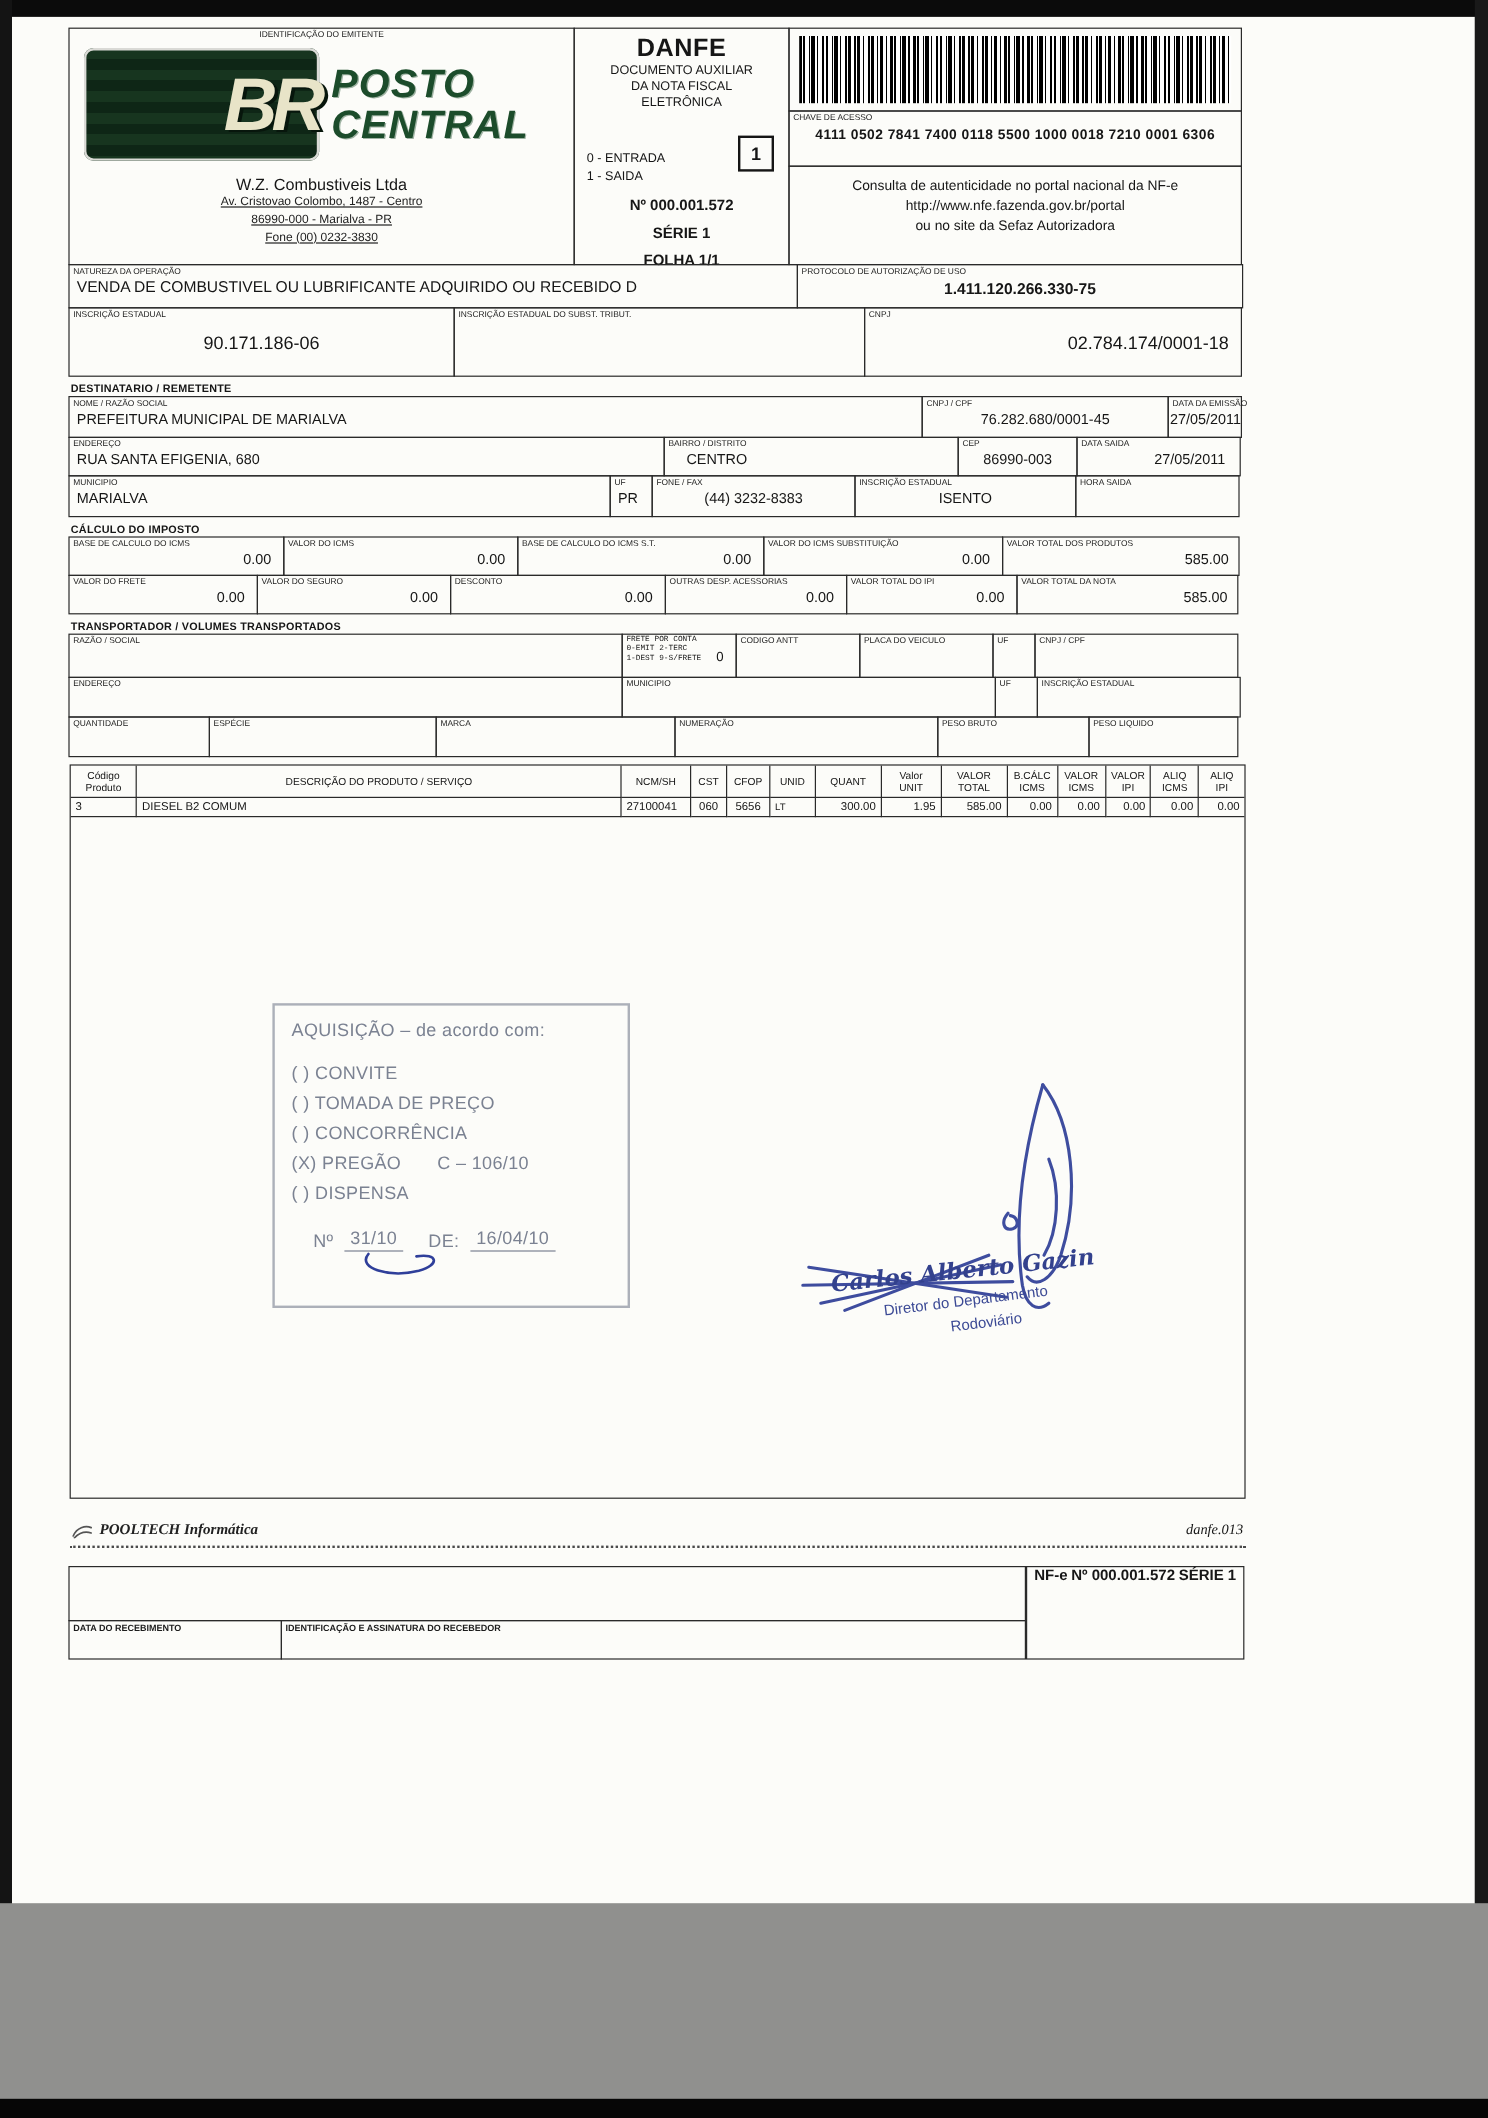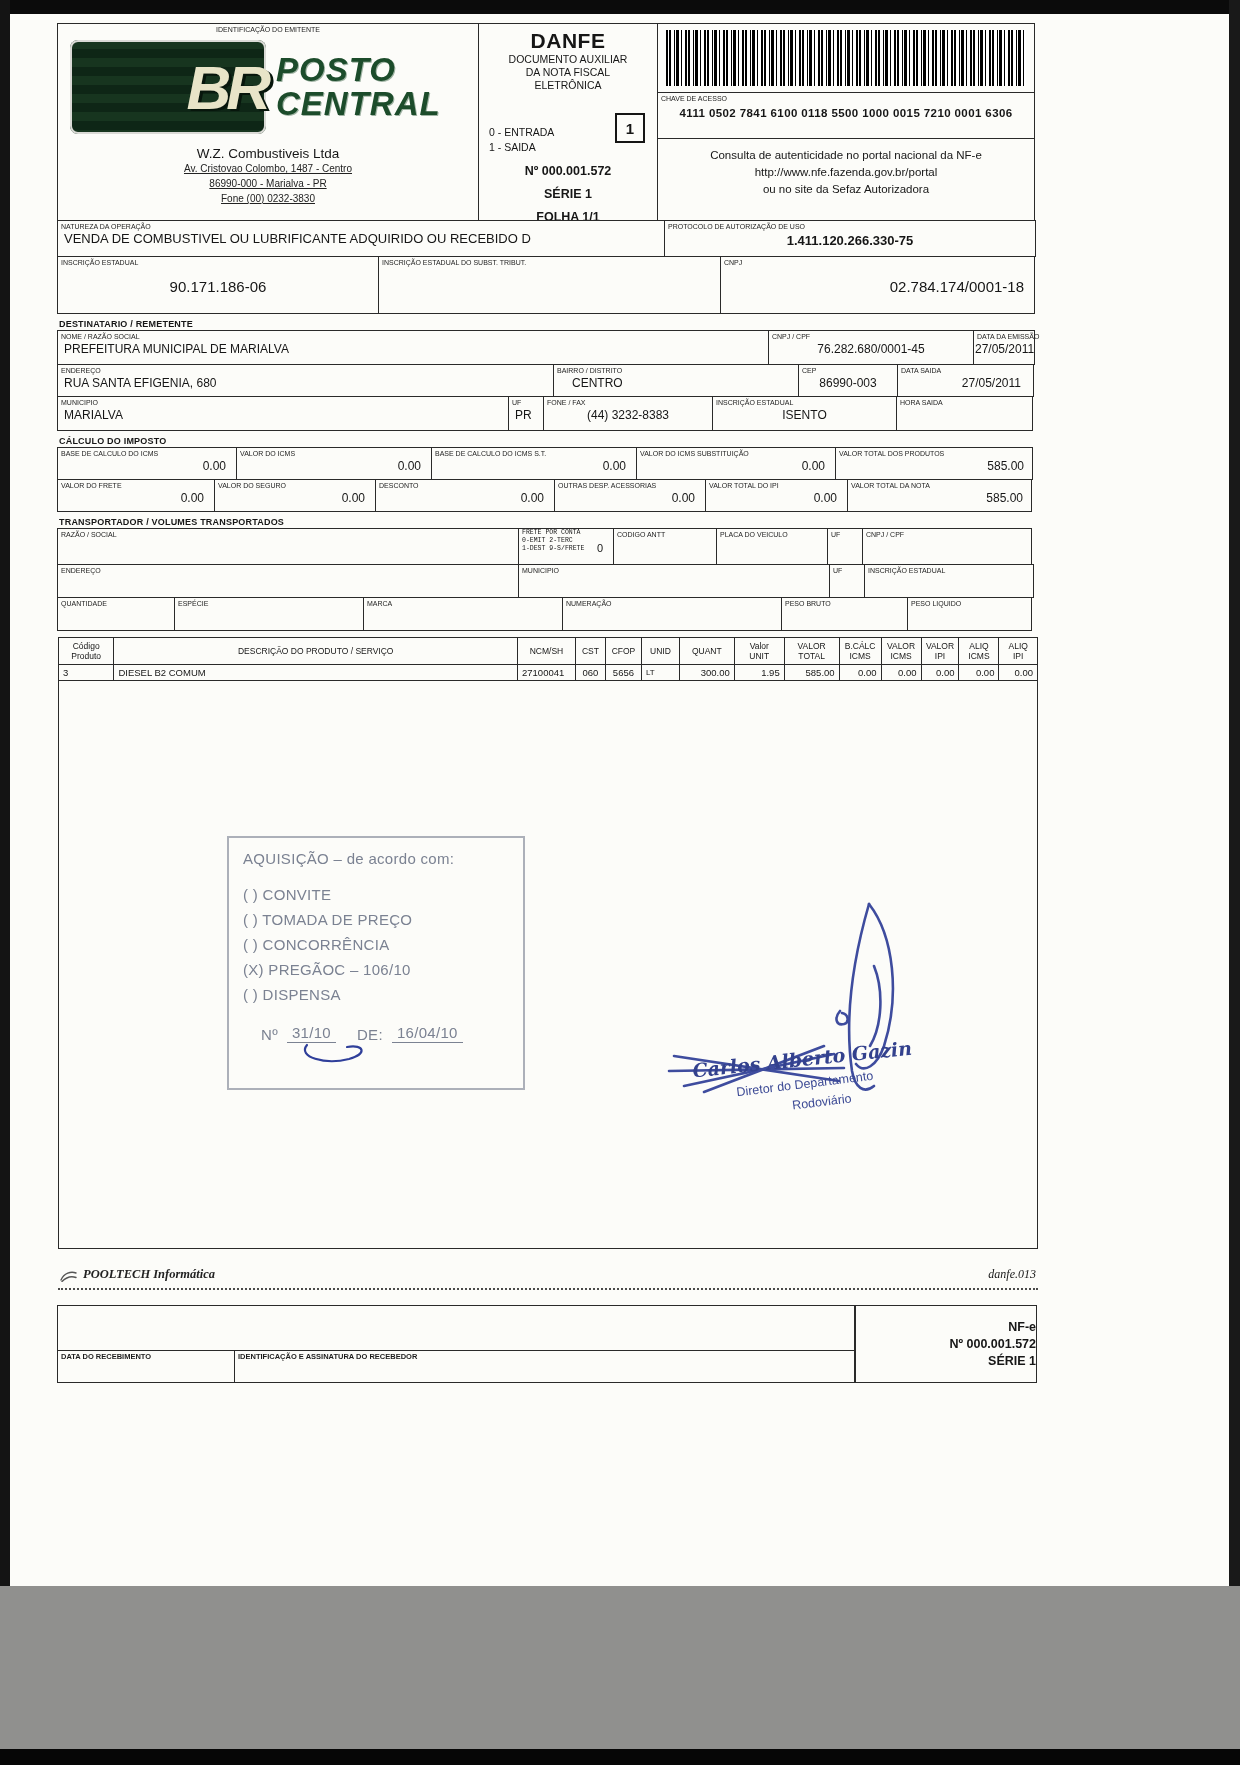--- a/index.html
+++ b/index.html
@@ -53,21 +53,21 @@
   .ptable td { border-right:1px solid #2a2a2a; border-bottom:1px solid #2a2a2a; font-size:9.5px;
                line-height:11px; padding:2px 4px; vertical-align:top; }
   .ptable th:last-child, .ptable td:last-child { border-right:none; }
   td.l { text-align:left; } td.ctr { text-align:center; } td.num { text-align:right; }
 
   
   .stamp { position:absolute; left:168px; top:198px; width:298px; height:254px; border:2px solid rgba(118,125,142,.6);
            color:#7b8292; padding:12px 14px; font-size:15px; letter-spacing:.3px; }
   .stamp-title { margin-bottom:15px; }
   .stamp-opt { line-height:25px; display:flex; white-space:pre; }
-  .stamp-ref { }
+  .stamp-ref { margin-left:30px; }
   .stamp-num { margin-top:17px; padding-left:18px; display:flex; gap:9px; align-items:flex-end; position:relative; }
   .ul { border-bottom:1.5px solid #7b8292; padding:0 5px 1px; }
   .stamp-swoosh { position:absolute; left:52px; bottom:-26px; }
 
   
   .sig { position:absolute; left:585px; top:258px; width:350px; height:245px; }
   .sig svg { position:absolute; left:0; top:0; }
   .sig-name { position:absolute; left:48px; top:152px; transform:rotate(-6deg); font-family:"DejaVu Serif",serif;
               font-style:italic; font-weight:bold; font-size:19px; color:#33418d; white-space:nowrap; }
   .sig-t1 { position:absolute; left:92px; top:181px; transform:rotate(-7deg); font-size:12.5px; color:#3c4a95; white-space:nowrap; }
@@ -78,21 +78,21 @@
 
   
   .footer { display:flex; justify-content:space-between; align-items:flex-end; margin-top:18px; padding:0 2px; }
   .brand { display:flex; align-items:flex-end; gap:5px; font-family:"Liberation Serif",serif; font-weight:bold;
            font-style:italic; font-size:12.5px; color:#222; }
   .docref { font-family:"Liberation Serif",serif; font-style:italic; font-size:12px; }
   .perf { margin-top:6px; border-top:2px dotted #4a4a4a; height:0; }
 
   
   .stub { margin-top:16px; }
-  .stub-nfe { display:flex; flex-direction:column; justify-content:center; gap:3px;align-items:flex-end; }
+  .stub-nfe { display:flex; flex-direction:row; justify-content:center; gap:3px; }
   .stub-nfe div { text-align:center; font-weight:bold; font-size:12.5px; }
   .mono { font-family:"Liberation Mono",monospace; font-size:6.5px; line-height:8px; padding-left:3px; white-space:nowrap; }
   .frete-val { position:absolute; right:10px; top:13px; font-size:11px; }
 </style>
 </head>
 <body>
 
 <div class="scan-top"></div>
 <div class="scan-left"></div>
 <div class="scan-right"></div>
@@ -135,21 +135,21 @@
       <div class="danfe-num">SÉRIE 1</div>
       <div class="danfe-num">FOLHA 1/1</div>
     </div>
 
     <div style="width:378px;">
       <div class="bx" style="width:100%;height:70px;">
         <div class="barcode"></div>
       </div>
       <div class="bx" style="width:100%;height:47px;">
         <div class="lb">CHAVE DE ACESSO</div>
-        <div class="chave-val">4111 0502 7841 6100 0118 5500 1000 0015 7210 0001 6306</div>
+        <div class="chave-val">4111 0502 7841 7400 0118 5500 1000 0018 7210 0001 6306</div>
       </div>
       <div class="bx" style="width:100%;height:83px;">
         <div class="consulta">
           <div>Consulta de autenticidade no portal nacional da NF-e</div>
           <div>http://www.nfe.fazenda.gov.br/portal</div>
           <div>ou no site da Sefaz Autorizadora</div>
         </div>
       </div>
     </div>
   </div>

